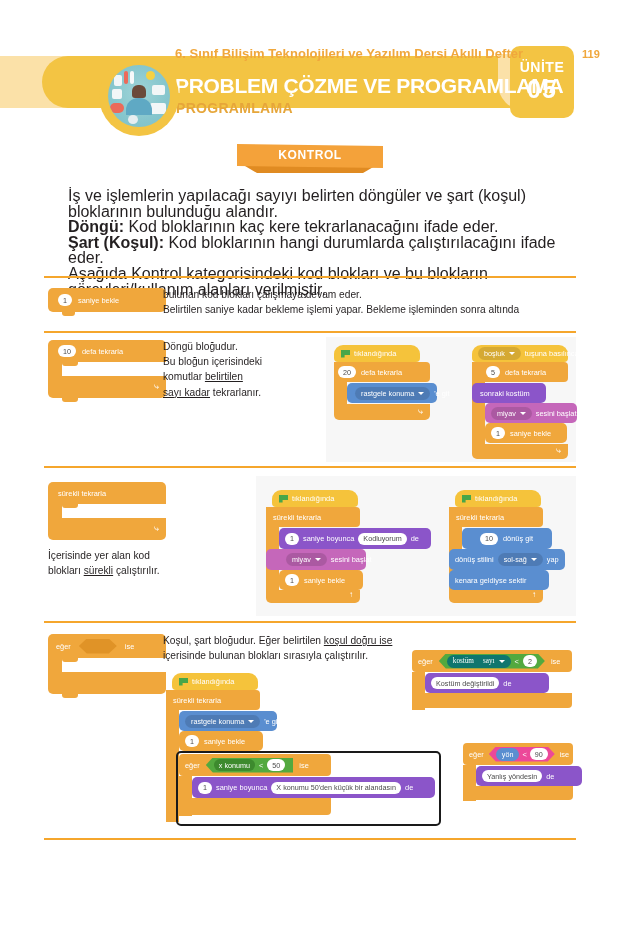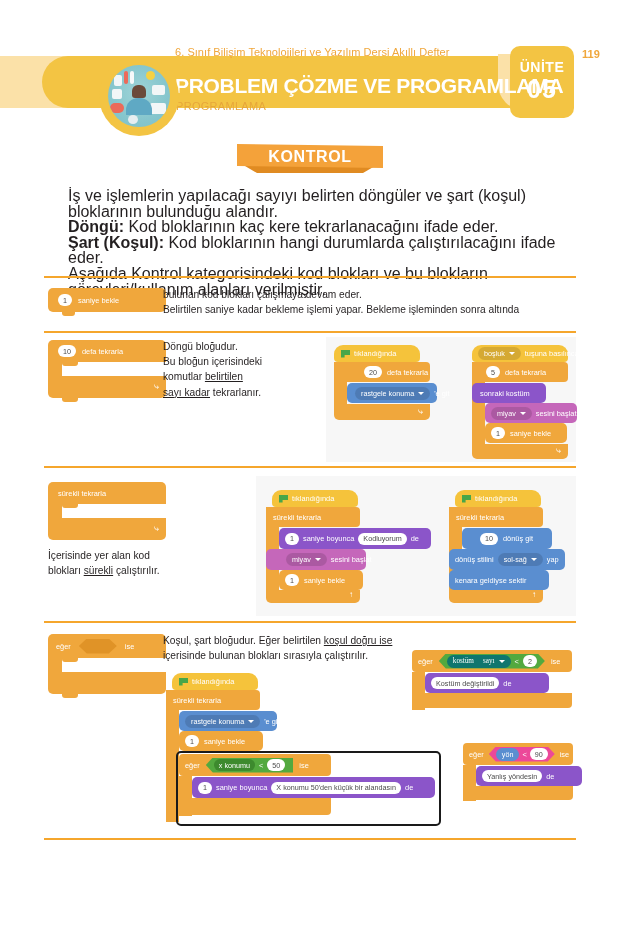--- a/index.html
+++ b/index.html
@@ -35,29 +35,29 @@
   .unit-badge .u-word{
     font-size:14px;font-weight:bold;letter-spacing:.5px;line-height:14px;
   }
   .unit-badge .u-num{
     font-size:25px;font-weight:bold;line-height:31px;letter-spacing:1px;
   }
   .page-no{
     position:absolute;left:582px;top:48px;font-size:11px;font-weight:bold;color:#f0a73c;
   }
   .kicker{
-    position:absolute;left:175px;top:46px;font-size:11px;color:#f0a73c;
-    letter-spacing:.05px;font-weight:normal;
+    position:absolute;left:175px;top:46px;font-size:13px;color:#f0a73c;
+    letter-spacing:.05px;font-weight:bold;
   }
   .big-title{
     position:absolute;left:175px;top:75px;font-size:21px;font-weight:bold;color:#ffffff;
     letter-spacing:-.3px;line-height:21px;
   }
   .sub-title{
-    position:absolute;left:176px;top:100px;font-size:11px;font-weight:normal;color:#e6a63a;
+    position:absolute;left:176px;top:100px;font-size:14px;font-weight:bold;color:#e6a63a;
     letter-spacing:.3px;
   }
   .logo-circle{
     position:absolute;left:99px;top:56px;width:80px;height:80px;border-radius:50%;
     background:#f3c443;display:flex;align-items:center;justify-content:center;
   }
   .logo-inner{
     width:62px;height:62px;border-radius:50%;
     background:radial-gradient(circle at 50% 45%, #9fd4d8 0%, #86c6cd 60%, #7bbfc7 100%);
     position:relative;overflow:hidden;
@@ -80,21 +80,21 @@
   .ribbon-main{
     position:absolute;left:0;top:0;width:146px;height:24px;background:#f4a23a;
     clip-path:polygon(0 0,146px 2px,146px 24px,0 22px);
   }
   .ribbon-tail{
     position:absolute;left:8px;top:22px;width:130px;height:7px;background:#e08b22;
     clip-path:polygon(0 0,130px 0,118px 7px,12px 7px);
   }
   .ribbon-text{
     position:absolute;left:0;top:4px;width:146px;text-align:center;
-    color:#ffffff;font-size:16px;font-weight:bold;letter-spacing:.6px;
+    color:#ffffff;font-size:12px;font-weight:bold;letter-spacing:.6px;
   }
 
   
   .intro{position:absolute;left:68px;top:188px;width:505px;color:#231f20;font-size:16px;line-height:15.6px;}
   .intro b{font-weight:bold;}
 
   
   .hr{position:absolute;left:44px;width:532px;height:2px;background:#f5a62c;}
 
   
@@ -207,21 +207,21 @@
   <div><span class="u">sayı kadar</span><span> tekrarlanır.</span></div>
 </div>
 
 <div class="panel" style="left:326px;top:337px;width:250px;height:125px"></div>
 
 <div>
   <div class="blk evt" style="left:334px;top:345px;width:86px;height:17px;padding-left:7px;border-radius:9px 9px 4px 4px;">
     <span class="flag"></span>
     <span>tıklandığında</span>
   </div>
-  <div class="blk ctrl" style="left:334px;top:362px;width:96px;height:20px;padding-left:30px;border-radius:0 4px 4px 0;">
+  <div class="blk ctrl" style="left:334px;top:362px;width:96px;height:20px;padding-left:4px;border-radius:0 4px 4px 0;">
     <span class="oval">20</span>
     <span style="margin-left:5px">defa tekrarla</span>
   </div>
   <div class="ctrl" style="position:absolute;left:334px;top:382px;width:13px;height:22px;"></div>
   <div class="blk motion" style="left:347px;top:383px;width:90px;height:20px;padding-left:8px;">
     <span class="pill dark">
         <span>rastgele konuma</span>
         <span class="caret"></span>
       </span>
     <span style="margin-left:4px">'e git</span>

